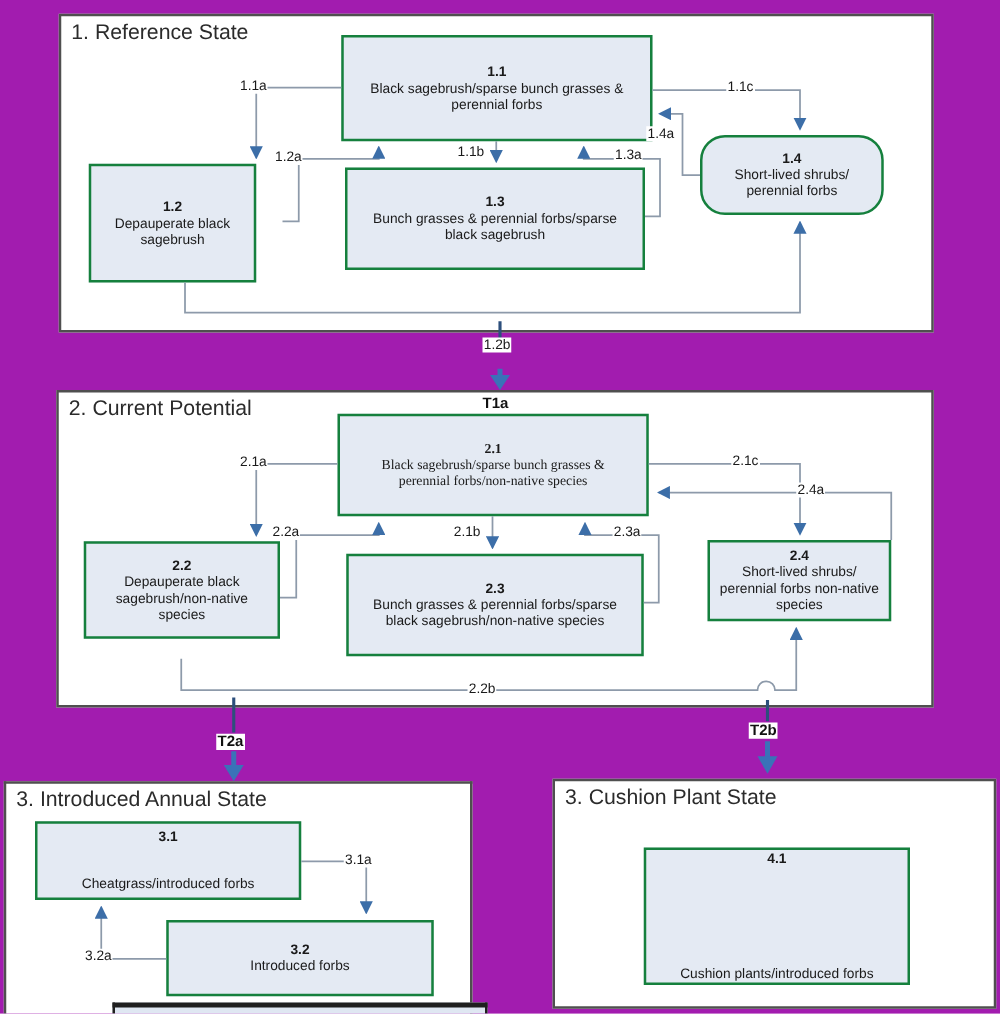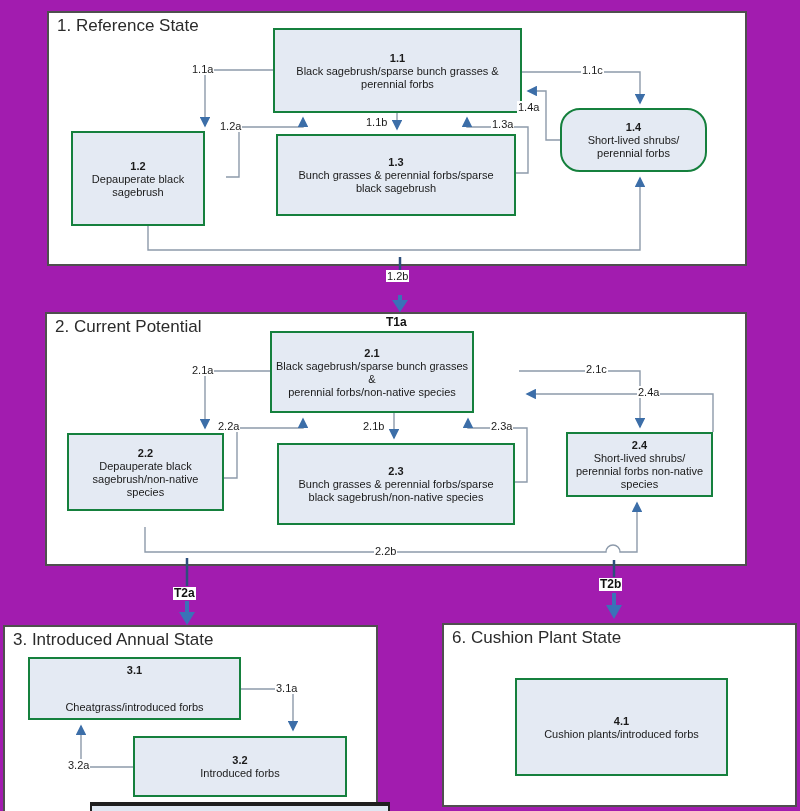--- a/index.html
+++ b/index.html
@@ -59,21 +59,21 @@
   </div>
   <div class="box" style="left:560px;top:108px;width:147px;height:64px;border-radius:20px;">
     <div class="box-id">1.4</div>
     <div class="box-label">Short-lived shrubs/
 perennial forbs</div>
   </div>
 
   <div class="state" style="left:45px;top:312px;width:702px;height:254px;">
     <div class="state-title">2. Current Potential</div>
   </div>
-  <div class="box" style="left:270px;top:331px;width:204px;height:82px;">
+  <div class="box" style="left:270px;top:331px;width:249px;height:82px;font-family:Liberation Serif, serif;">
     <div class="box-id">2.1</div>
     <div class="box-label">Black sagebrush/sparse bunch grasses &amp;
 perennial forbs/non-native species</div>
   </div>
   <div class="box" style="left:67px;top:433px;width:157px;height:78px;">
     <div class="box-id">2.2</div>
     <div class="box-label">Depauperate black
 sagebrush/non-native
 species</div>
   </div>
@@ -96,23 +96,23 @@
     <div class="box-id">3.1</div>
     <div class="box-label">Cheatgrass/introduced forbs</div>
   </div>
   <div class="box" style="left:133px;top:736px;width:214px;height:61px;">
     <div class="box-id">3.2</div>
     <div class="box-label">Introduced forbs</div>
   </div>
   <div class="cutoff" style="left:90px;top:802px;width:300px;height:9px;"></div>
 
   <div class="state" style="left:442px;top:623px;width:355px;height:184px;">
-    <div class="state-title">6. Cushion Plant State</div>
+    <div class="state-title">3. Cushion Plant State</div>
   </div>
-  <div class="box" style="left:515px;top:678px;width:213px;height:98px;">
+  <div class="box" style="left:515px;top:678px;width:213px;height:110px;justify-content:space-between;">
     <div class="box-id">4.1</div>
     <div class="box-label">Cushion plants/introduced forbs</div>
   </div>
 
   <svg id="wires" width="800" height="811" viewBox="0 0 800 811">
     <defs>
       <marker id="ah" viewBox="0 0 10 10" refX="8.5" refY="5" markerWidth="7.5" markerHeight="7.5" orient="auto-start-reverse">
         <path d="M0,0 L10,5 L0,10 z" fill="#3c6ea8"></path>
       </marker>
     </defs>

